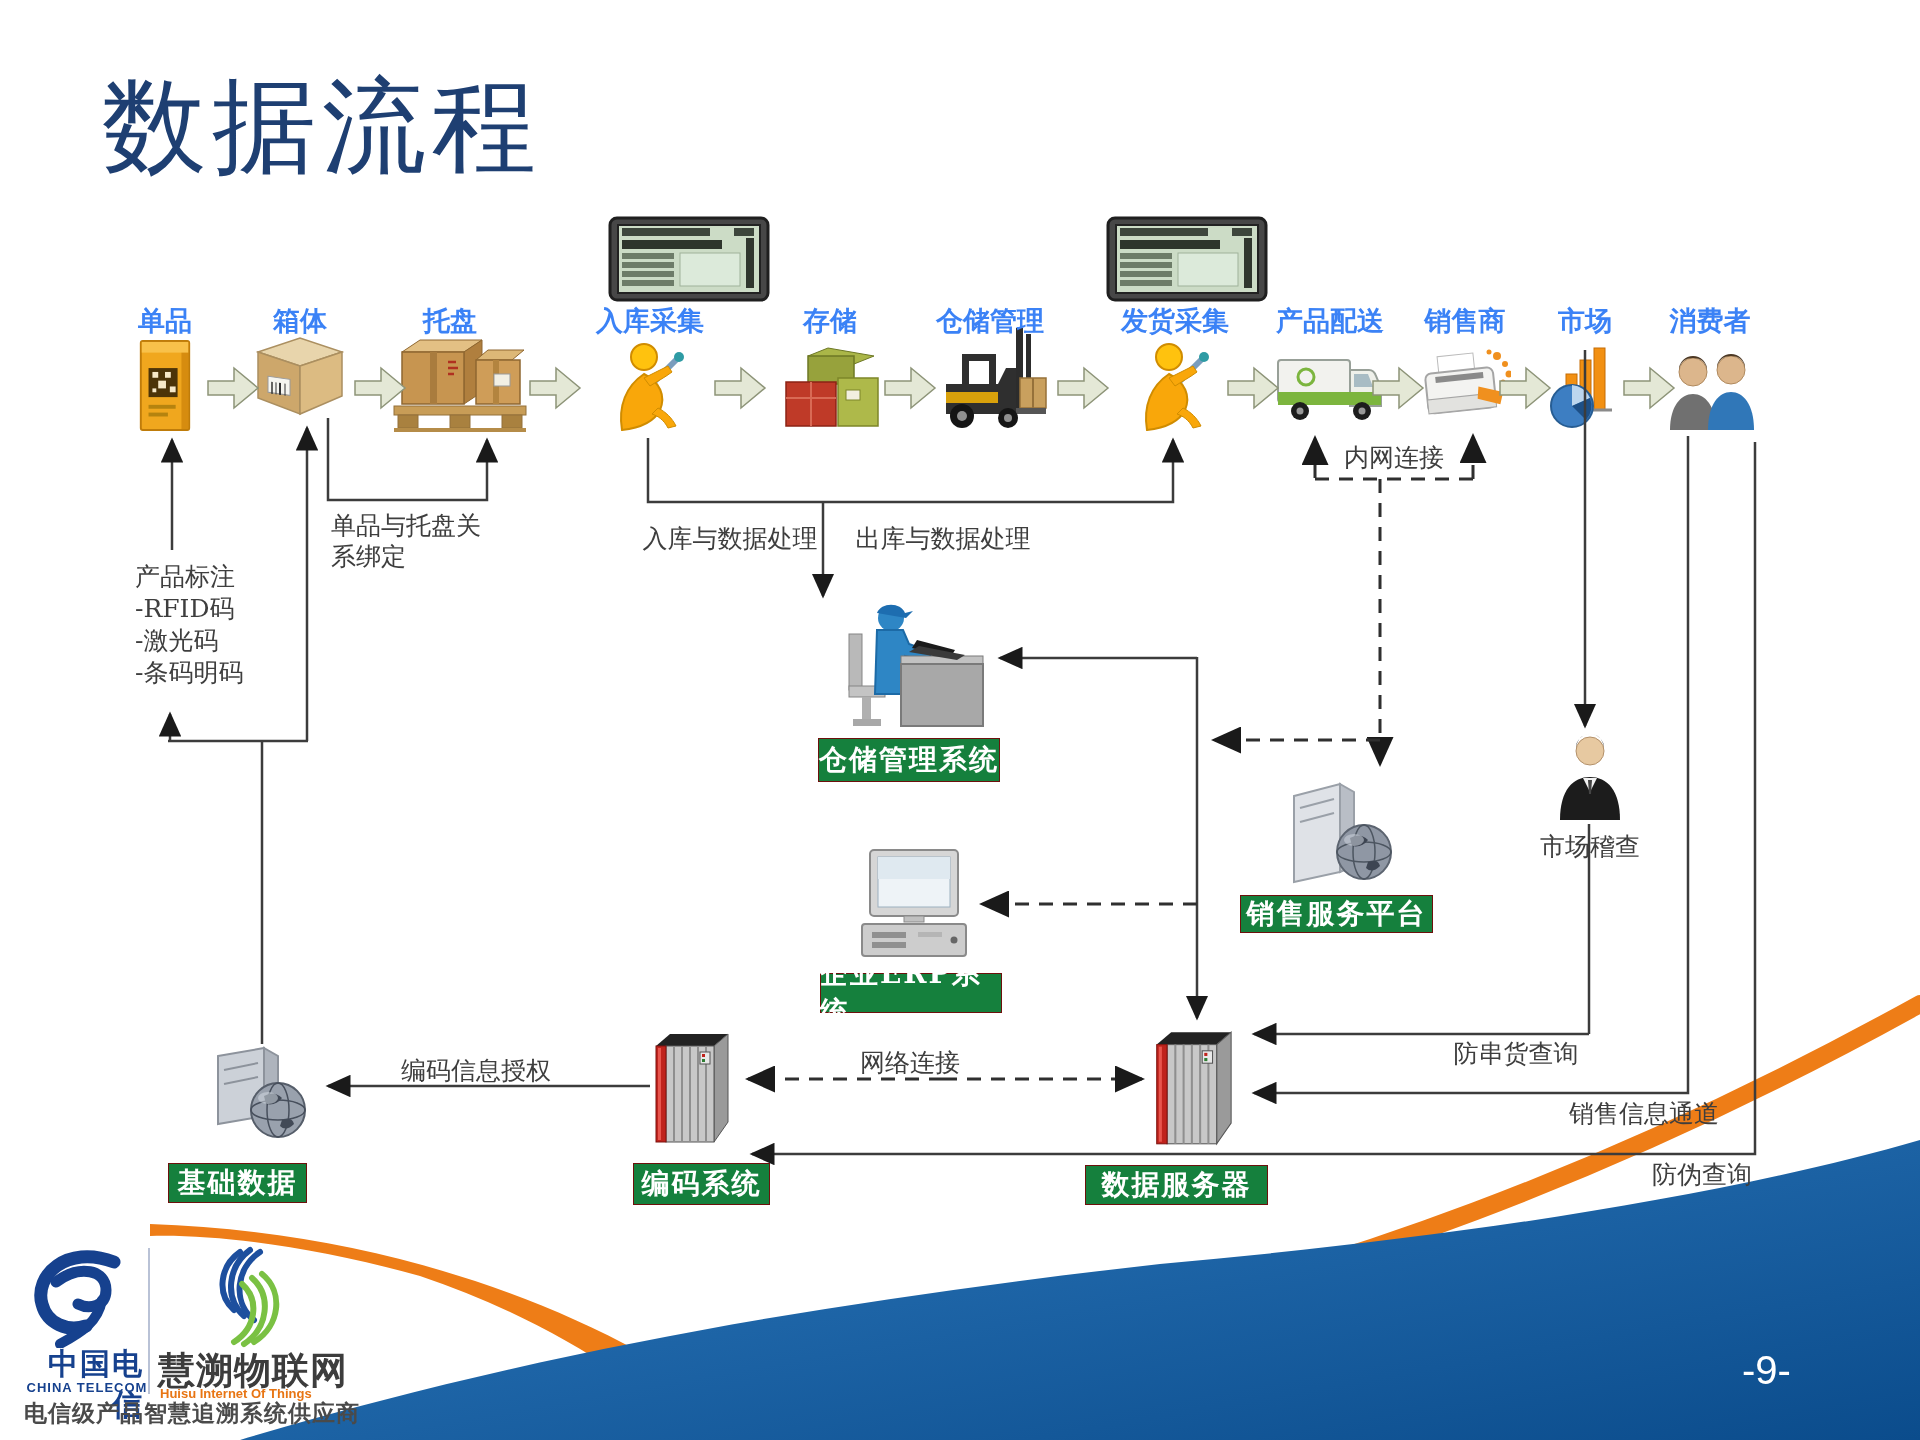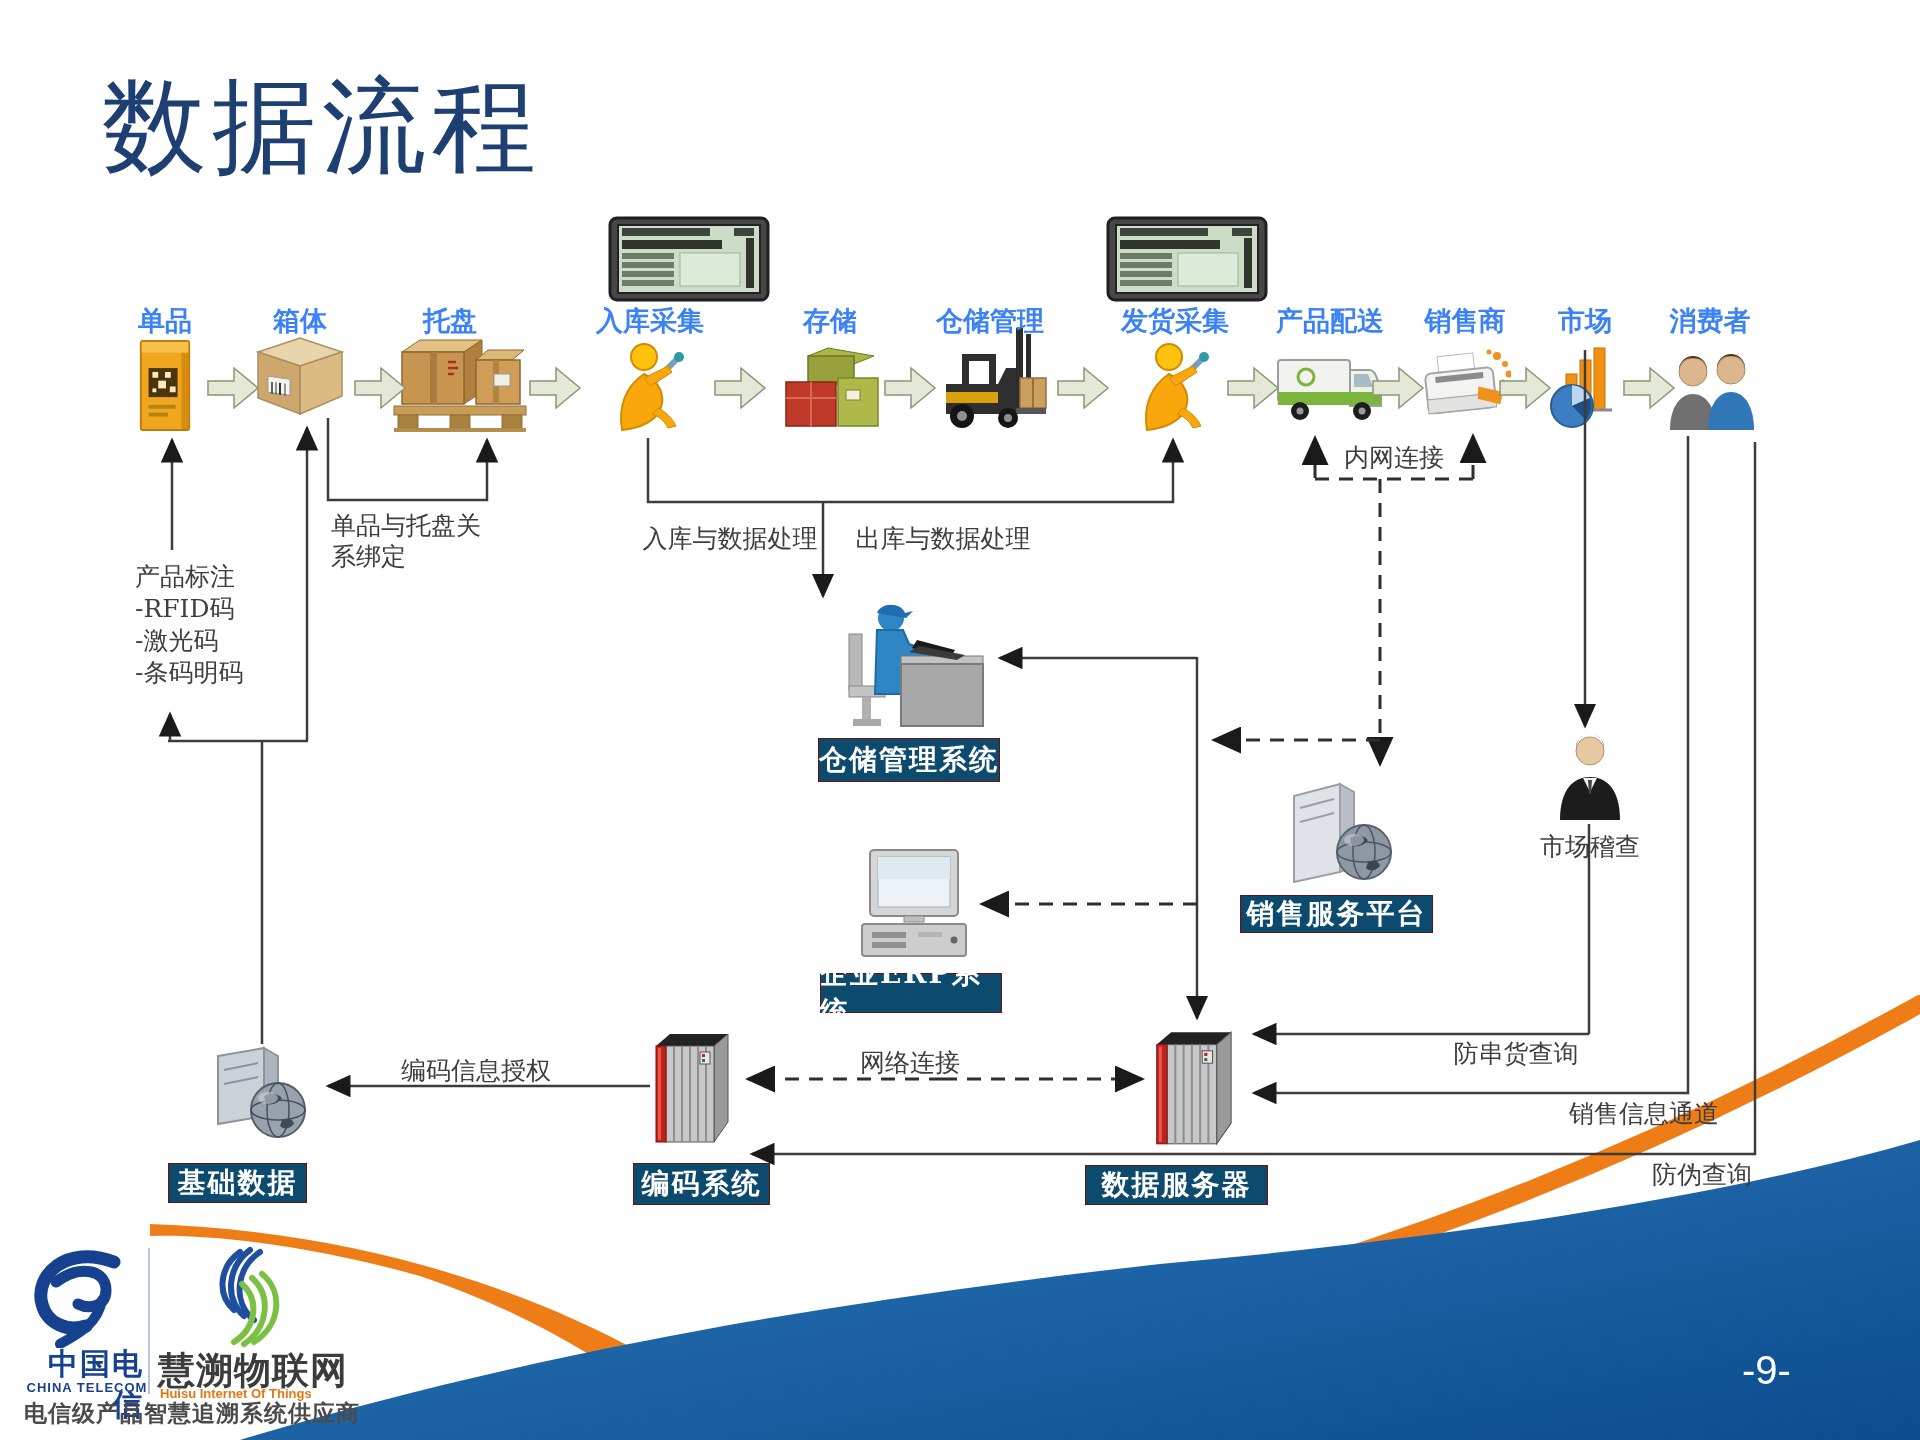--- a/index.html
+++ b/index.html
@@ -7,21 +7,21 @@
          font-family:"Liberation Sans",sans-serif}
   .title{position:absolute;left:102px;top:58px;font-size:104px;font-weight:400;
          color:#1e3f72;letter-spacing:6px;font-family:"Liberation Sans",sans-serif}
   .lbl{position:absolute;top:303px;transform:translateX(-50%);white-space:nowrap;
        font-family:Liberation Mono, monospace;font-weight:700;font-size:27px;color:#3b82f6}
   .ann{position:absolute;font-family:"DejaVu Serif","Liberation Serif",serif;
        font-size:25px;color:#3e3e3e;white-space:nowrap}
   .ann.c{transform:translateX(-50%);text-align:center}
   .annblock{position:absolute;font-family:"DejaVu Serif","Liberation Serif",serif;
        font-size:25px;color:#3e3e3e;line-height:32px;white-space:nowrap}
-  .redbox{position:absolute;background:#0c4a6e;color:#fff;display:flex;align-items:center;
+  .redbox{position:absolute;background:#15803d;color:#fff;display:flex;align-items:center;
        justify-content:center;font-family:"DejaVu Serif","Liberation Serif",serif;font-weight:700;
        font-size:28px;letter-spacing:2px;box-shadow:inset 0 0 0 1px #6d100c}
   .icon{position:absolute}
   .overlay{position:absolute;left:0;top:0;pointer-events:none}
   .pagenum{position:absolute;left:1742px;top:1348px;color:#fff;font-size:40px;
        font-family:"Liberation Sans",sans-serif}
   
   .ct-cn{position:absolute;left:22px;top:1344px;width:122px;text-align:right;color:#16418e;
        font-weight:700;font-size:30px;letter-spacing:2px;font-family:"DejaVu Serif","Liberation Serif",serif}
   .ct-en{position:absolute;left:18px;top:1380px;width:138px;text-align:center;color:#16418e;

